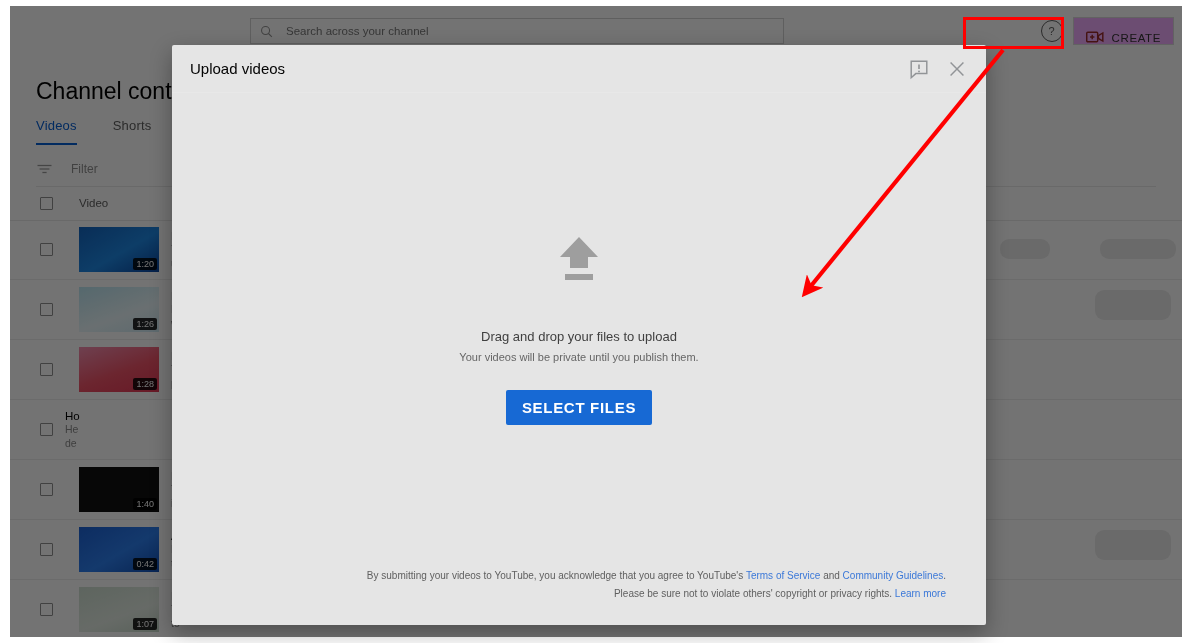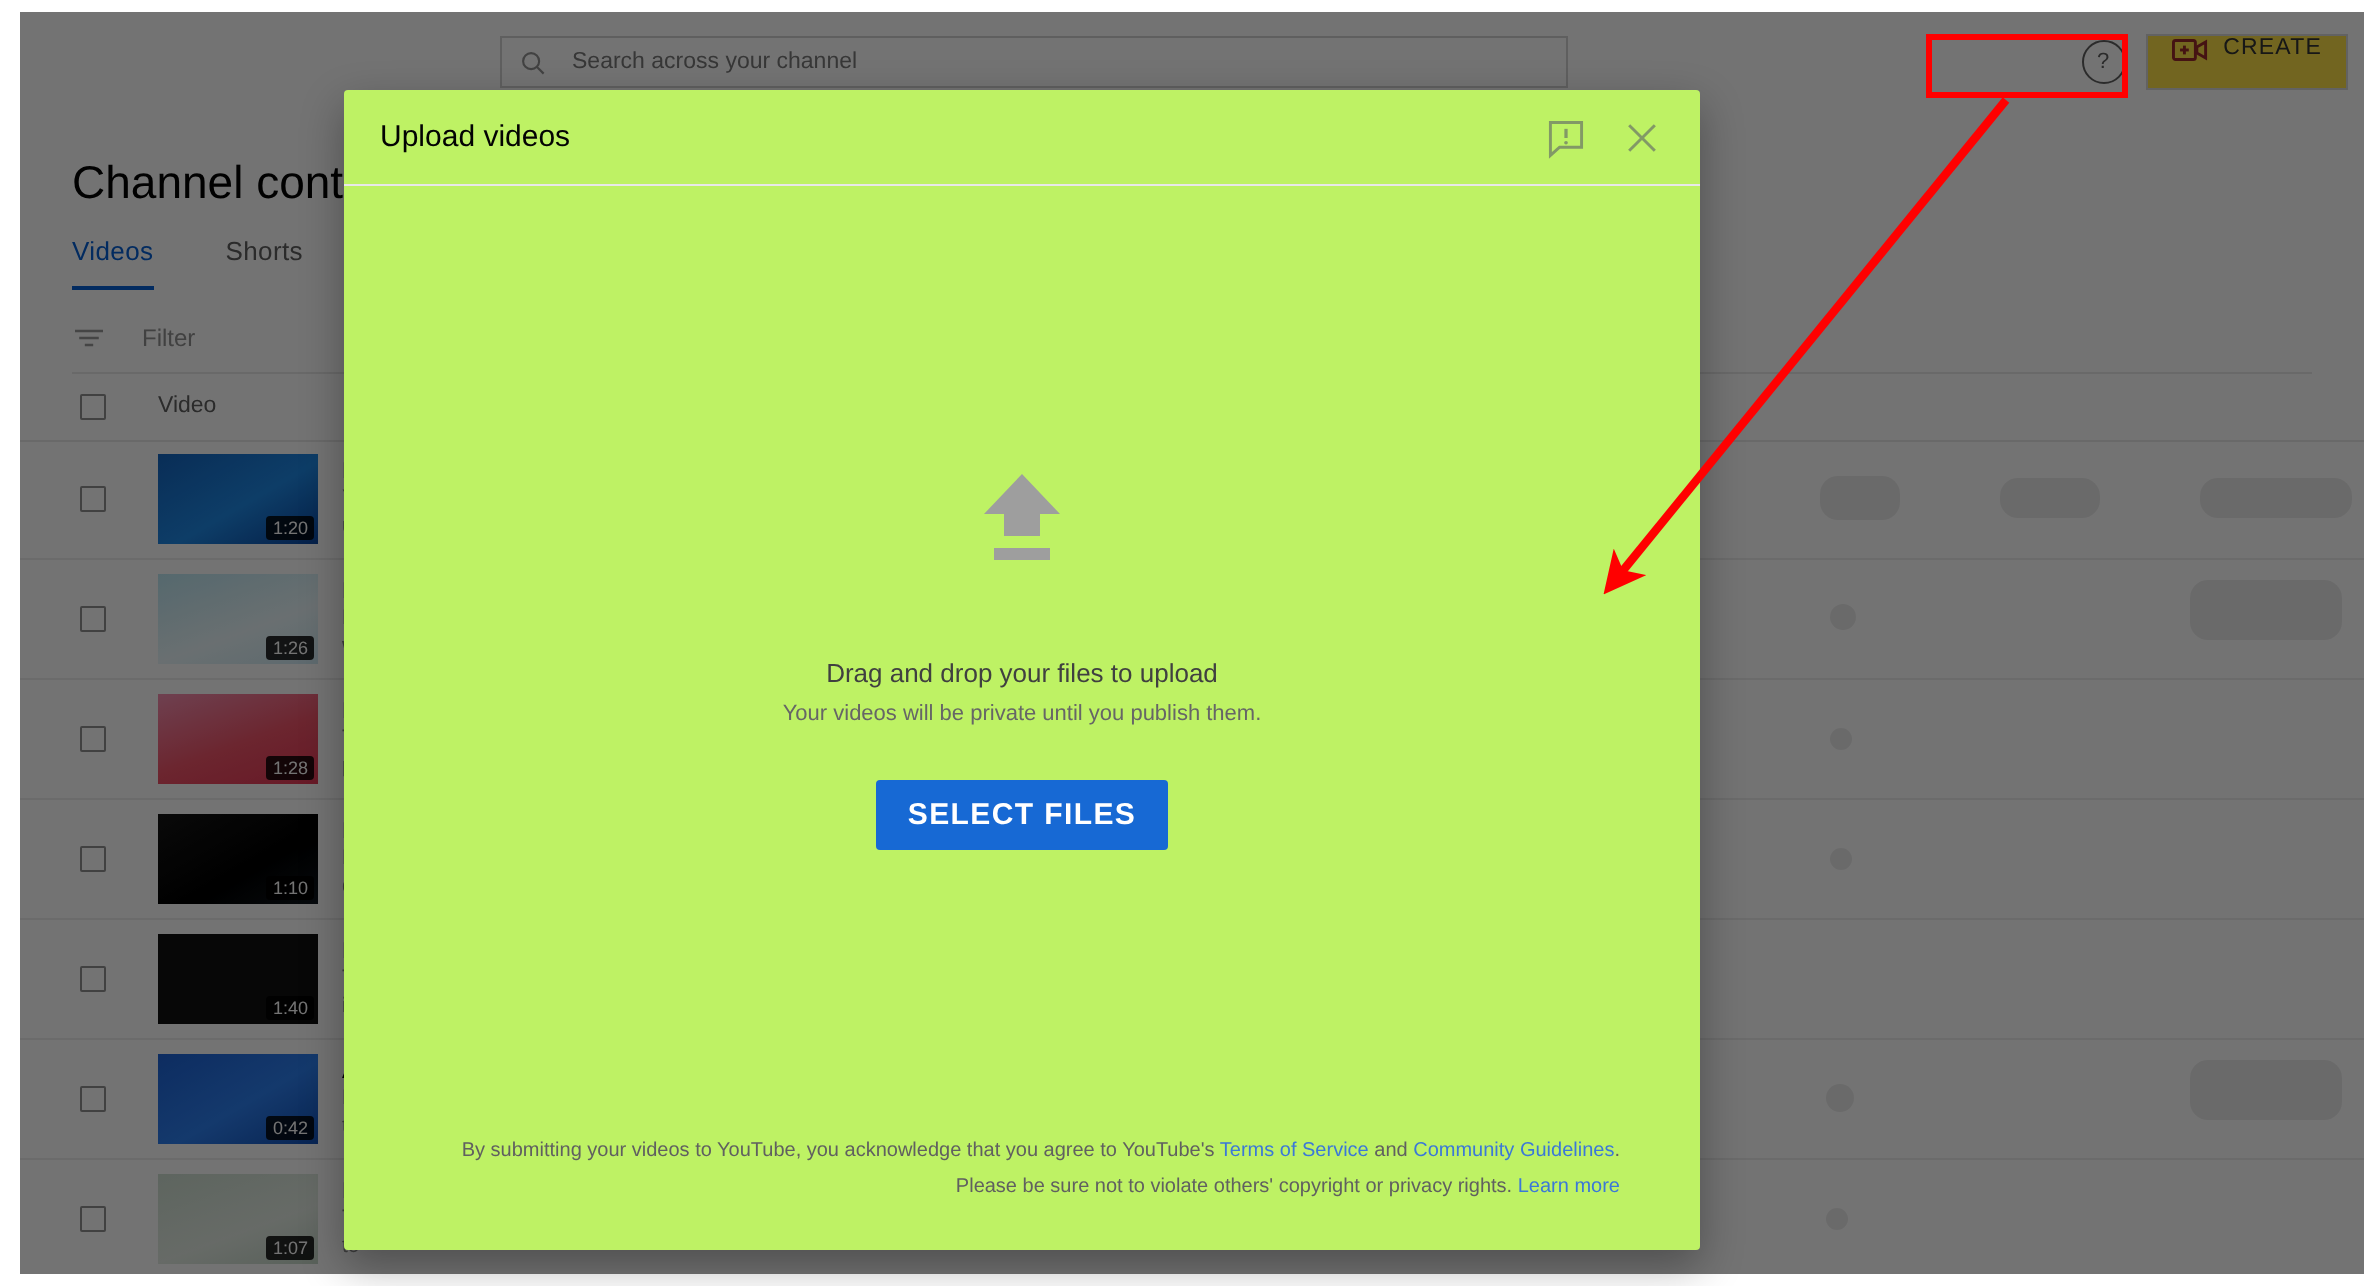--- a/index.html
+++ b/index.html
@@ -84,26 +84,26 @@
   #help-icon {
     width: 20px; height: 20px;
     border: 1.3px solid #606060;
     border-radius: 50%;
     display: flex; align-items: center; justify-content: center;
     font-size: 11px; color: #606060;
     font-family: "Liberation Sans", sans-serif;
   }
   #create-button {
     display: flex;
-    align-items: flex-start;
+    align-items: flex-end;
     gap: 7px;
     height: 26px;
     padding: 0 12px;
     border: 1px solid #d9d9d9;
-    background: #fde047;
+    background: #f0abfc;
     font-size: 11.5px;
     letter-spacing: .6px;
     color: #333;
     font-family: "Liberation Sans", sans-serif;
   }
   .cam-icon { width: 19px; height: 14px; display:block; }
   #account-chip {
     display: flex;
     align-items: center;
     gap: 8px;
@@ -234,23 +234,23 @@
     left: 10px; top: 6px;
     width: 1172px; height: 631px;
     background: rgba(0,0,0,.55);
   }
 
   
   #dialog {
     position: absolute;
     left: 172px;
     top: 45px;
-    width: 678px;
+    width: 814px;
     height: 580px;
-    background: #bef264;
+    background: #e5e5e5;
     box-shadow: 0 8px 22px rgba(0,0,0,.32);
     border-radius: 2px;
     display: flex;
     flex-direction: column;
   }
   #dialog-header {
     height: 47px;
     border-bottom: 1px solid #e8e8e8;
     display: flex;
     align-items: center;
@@ -417,23 +417,20 @@
           <div class="rowtext">
             <div class="rtitle">Ho</div>
             <div class="rdesc">Th</div>
             <div class="rdesc">pe</div>
           </div>
           <div class="cell-blob" style="left:905px;width:11px;height:11px;border-radius:50%;top:24px;"></div>
         </div>
 
         <div class="row">
           <div class="chk"></div>
-          <div class="thumb" style="background:linear-gradient(150deg,#151515,#000 60%,#10181f);">
-            <span class="dur">1:10</span>
-          </div>
           <div class="rowtext">
             <div class="rtitle">Ho</div>
             <div class="rdesc">He</div>
             <div class="rdesc">de</div>
           </div>
           <div class="cell-blob" style="left:905px;width:11px;height:11px;border-radius:50%;top:24px;"></div>
         </div>
 
         <div class="row">
           <div class="chk"></div>

